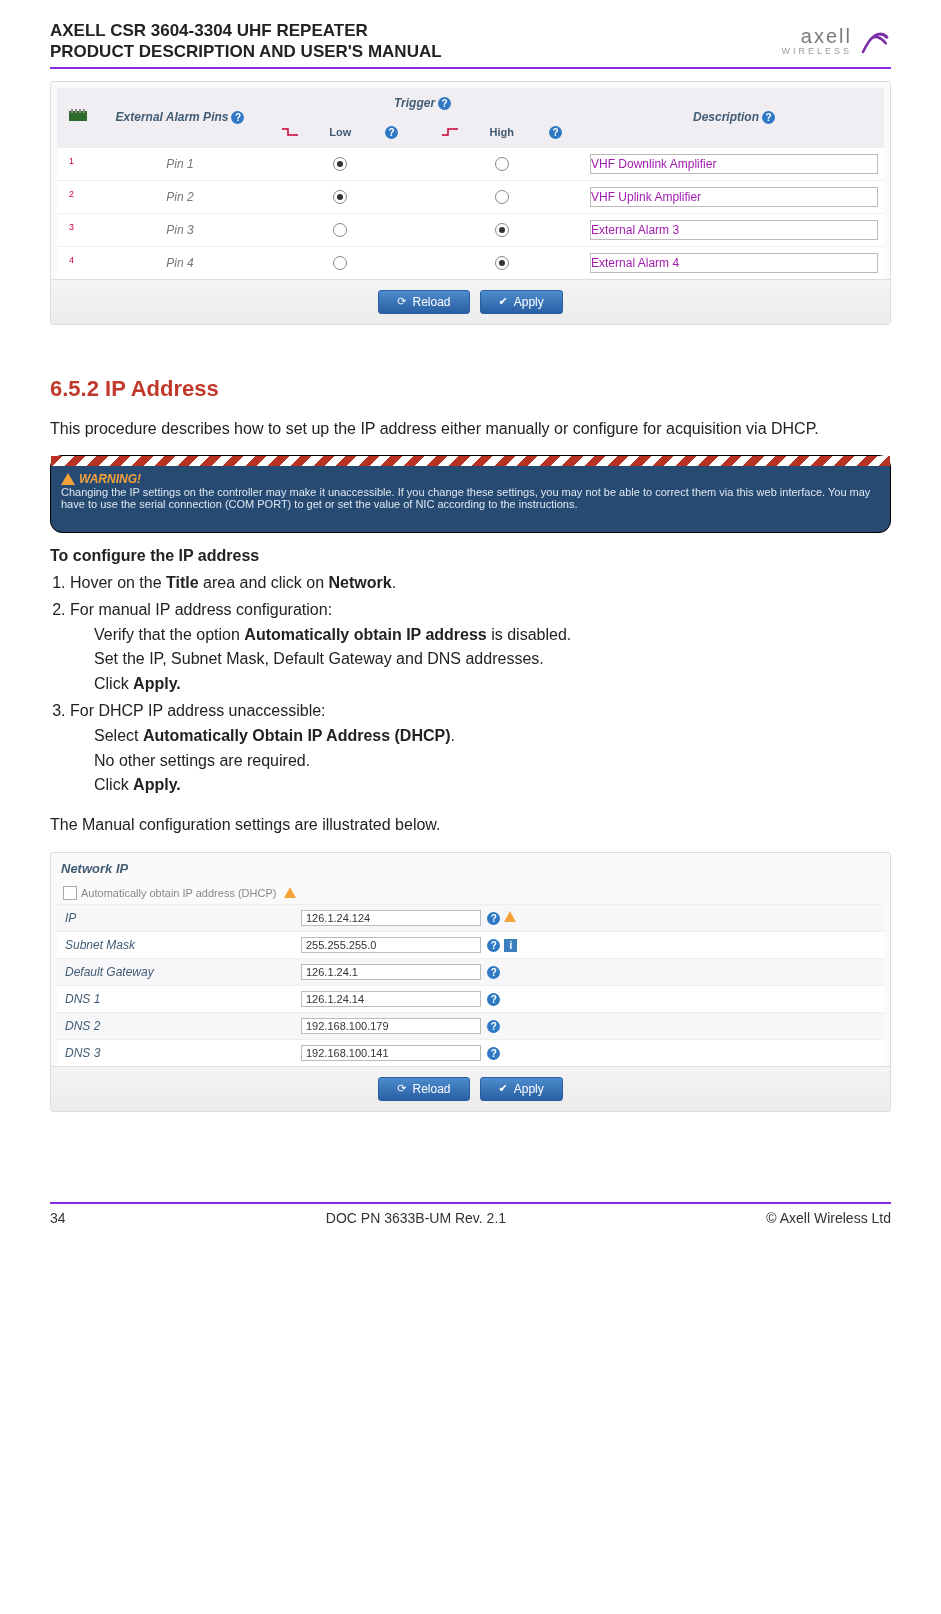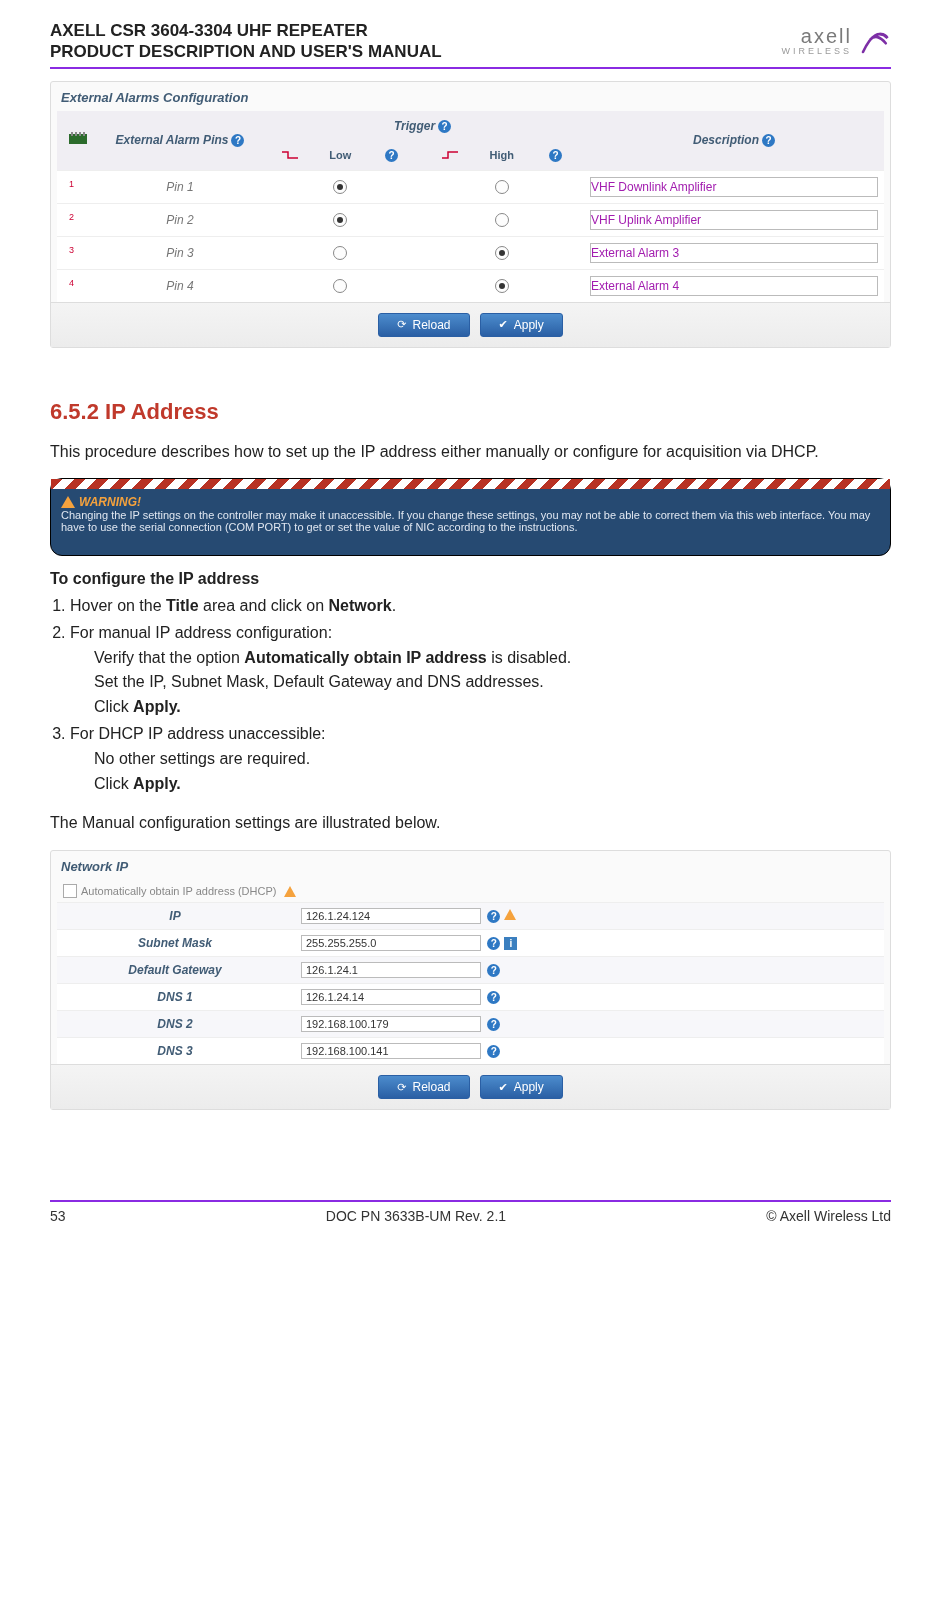--- a/index.html
+++ b/index.html
@@ -137,21 +137,21 @@
   }
   .subhead { font-weight:bold; font-size:16px; margin:12px 0 6px 0; }
   ol.steps { font-size:16px; line-height:1.55; margin:4px 0 4px 20px; padding:0; }
   ol.steps li { margin-bottom:2px; }
   .indent { margin-left: 24px; }
   table.ipform {
     width:100%; border-collapse:collapse; font-size:12px; color:#415c75;
   }
   table.ipform tr td { padding:5px 8px; border-top:1px solid #eee; background:#fff; }
   table.ipform tr:nth-child(odd) td { background:#f7f7fa; }
-  .ip-label { text-align:center; font-weight:bold; font-style:italic; width:220px; }
+  .ip-label { text-align:left; font-weight:normal; font-style:italic; width:220px; }
   .ip-input {
     width:170px; font-size:11px; padding:1px 4px; border:1px solid #bbb; color:#333;
   }
   .chk-row { font-size:11px; color:#888; padding:4px 6px; display:flex; align-items:center; gap:4px;}
   .chk {
     width:12px; height:12px; border:1px solid #aaa; background:#fff;
   }
   .info-ic {
     display:inline-block; width:13px; height:13px; background:#3b7fbf; color:#fff;
     font-size:10px; line-height:13px; text-align:center; font-weight:bold; margin-left:4px;
@@ -182,21 +182,20 @@
       <span class="w1">axell</span>
       <span class="w2">WIRELESS</span>
     </div>
     <svg class="logo-swirl" viewBox="0 0 40 40">
       <path d="M8 32 Q22 2 36 16 Q30 6 16 18 Q24 10 34 22" fill="none" stroke="#7d2fa6" stroke-width="3" stroke-linecap="round"></path>
     </svg>
   </div>
 </div>
 
 <div class="panel">
-  <div class="panel-title">External Alarms Configuration</div>
   <table class="alarms">
     <tbody>
         <tr>
       <th rowspan="2" style="width:30px;">
         <svg width="18" height="14">
               <rect x="0" y="2" width="18" height="10" fill="#2c6b2c"></rect>
               <rect x="2" y="0" width="2" height="4" fill="#888"></rect>
               <rect x="6" y="0" width="2" height="4" fill="#888"></rect>
               <rect x="10" y="0" width="2" height="4" fill="#888"></rect>
               <rect x="14" y="0" width="2" height="4" fill="#888"></rect>
@@ -302,20 +301,21 @@
     <span>Hover on the </span><b>Title</b><span> area and click on </span><b>Network</b><span>.</span>
   </li>
   <li>
     <span>For manual IP address configuration:</span>
     <div class="indent"><span>Verify that the option </span><b>Automatically obtain IP address</b><span> is disabled.</span></div>
     <div class="indent">Set the IP, Subnet Mask, Default Gateway and DNS addresses.</div>
     <div class="indent"><span>Click </span><b>Apply.</b></div>
   </li>
   <li>
     <span>For DHCP IP address unaccessible:</span>
+    <div class="indent"><span>Select </span><b>Automatically Obtain IP Address (DHCP)</b><span>.</span></div>
     <div class="indent">No other settings are required.</div>
     <div class="indent"><span>Click </span><b>Apply.</b></div>
   </li>
 </ol>
 
 <p class="body-text" style="text-align:left;">The Manual configuration settings are illustrated below.</p>
 
 <div class="panel">
   <div class="panel-title">Network IP</div>
   <div class="chk-row">
@@ -357,16 +357,16 @@
         <span>Reload</span>
       </div>
     <div class="btn">
         <span class="ic">✔</span>
         <span>Apply</span>
       </div>
   </div>
 </div>
 
 <div class="page-footer">
-  <span>53</span>
+  <span>34</span>
   <span>DOC PN 3633B-UM Rev. 2.1</span>
   <span>© Axell Wireless Ltd</span>
 </div>
 
 </body></html>

